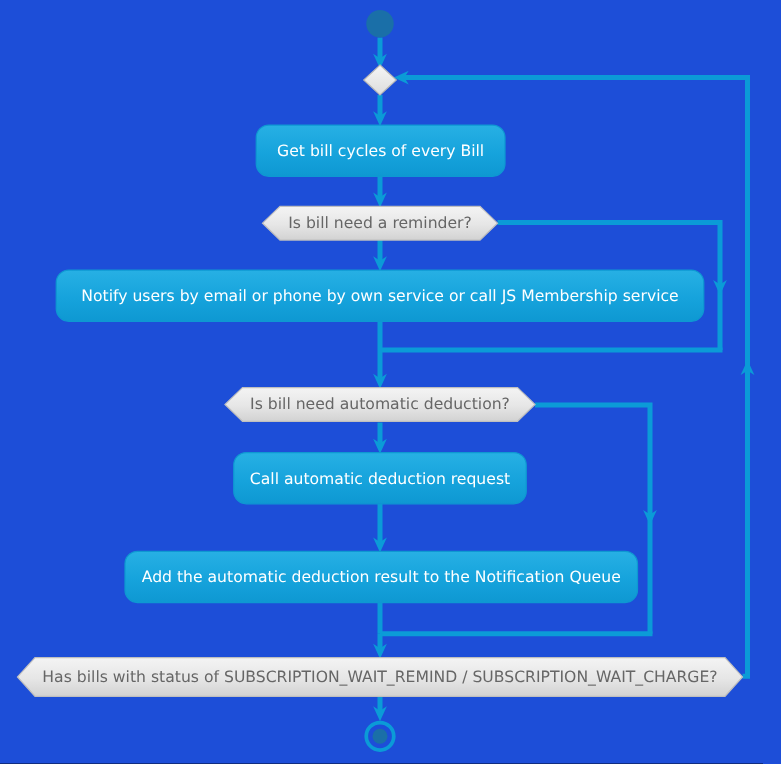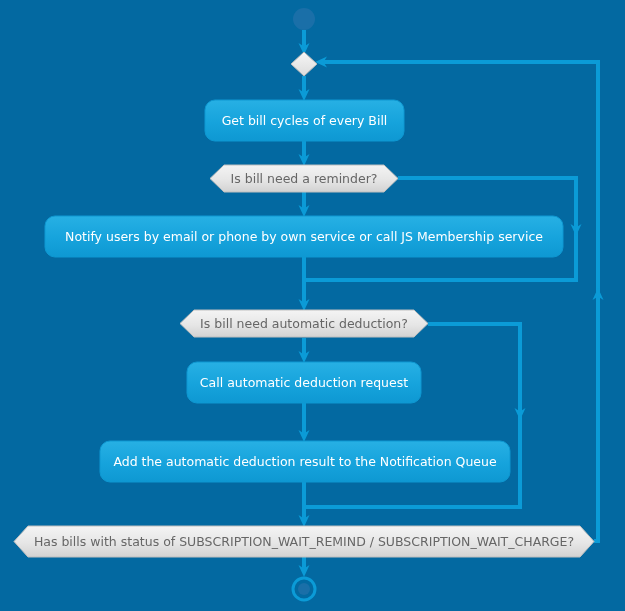--- a/index.html
+++ b/index.html
@@ -8,21 +8,21 @@
     padding: 0;
     background: #000000;
   }
   body {
     font-family: "DejaVu Sans", "Liberation Sans", sans-serif;
   }
   #canvas {
     position: relative;
     width: 625px;
     height: 611px;
-    background: #0369a1;
+    background: #1d4ed8;
     overflow: hidden;
   }
   svg#diagram {
     position: absolute;
     left: 0;
     top: 0;
     width: 625px;
     height: 611px;
     display: block;
   }

